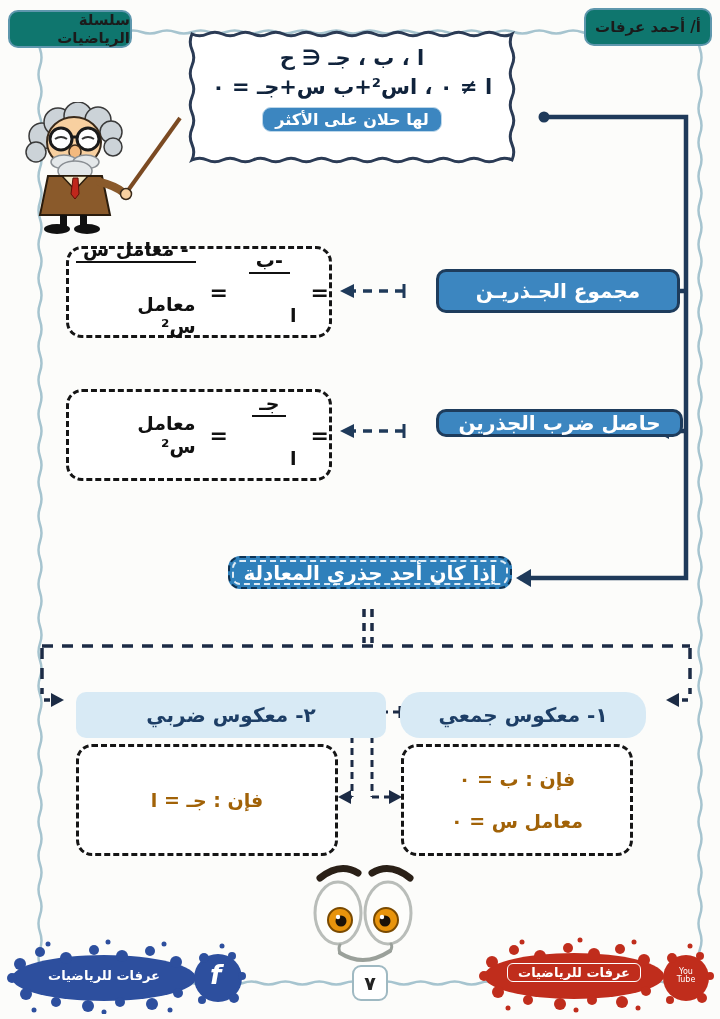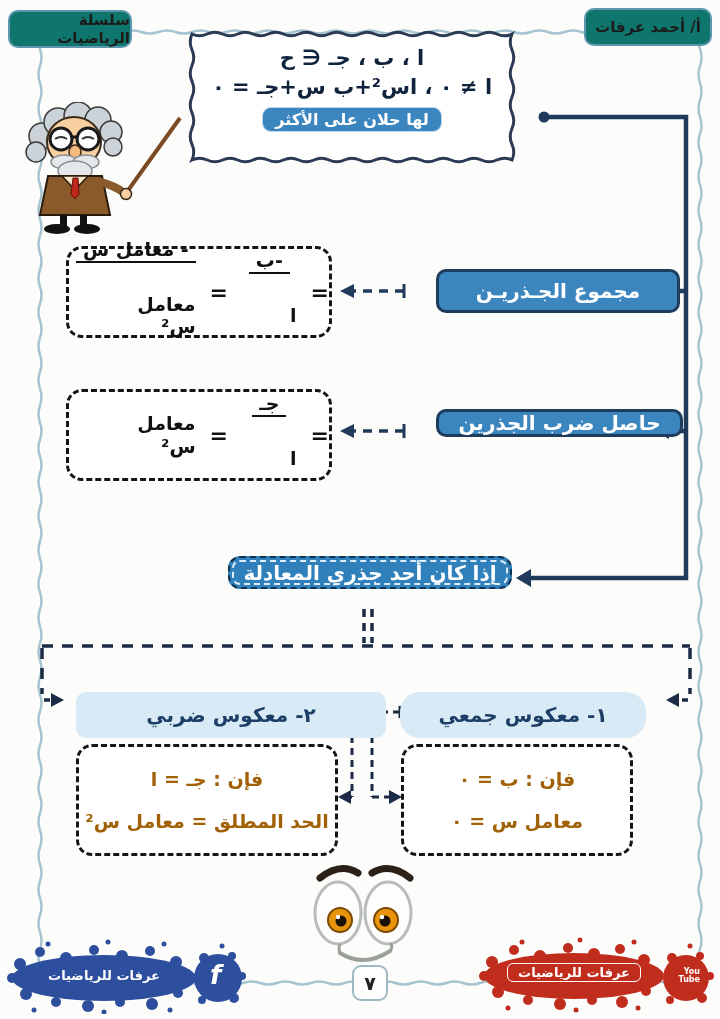--- a/index.html
+++ b/index.html
@@ -59,21 +59,21 @@
     height:100%;color:#a16207;font-size:19px;font-weight:700;text-align:left;
   }
   .splat-label{
     position:absolute;color:#fff;font-size:13px;font-weight:700;white-space:nowrap;
   }
   .yt-frame{border:1.5px solid #fff;border-radius:6px;padding:1px 10px;}
   .fb-letter{
     position:absolute;color:#fff;font-size:26px;font-weight:800;font-style:italic;
   }
   .yt-mini{
-    position:absolute;color:#fff;font-weight:700;font-size:8px;line-height:1.05;text-align:right;
+    position:absolute;color:#fff;font-weight:400;font-size:8px;line-height:1.05;text-align:center;
   }
   .page-num{
     background:#fff;border:2px solid #9fb9c2;border-radius:9px;
     display:flex;align-items:center;justify-content:center;
     font-size:19px;font-weight:700;color:#222;
   }
 </style>
 </head>
 <body>
 
@@ -234,21 +234,20 @@
     <div>معامل س = ٠</div>
   </div>
 </div>
 
 <div class="abs layer case-header" style="left:76px;top:692px;width:310px;height:46px;align-items:center;">
   <span>٢- معكوس ضربي</span>
 </div>
 <div class="abs layer dash-box" style="left:76px;top:744px;width:262px;height:112px;">
   <div class="case-lines">
     <div>فإن : جـ = ا</div>
-    <div>الحد المطلق = معامل س²</div>
   </div>
 </div>
 
 <div class="abs layer" style="left:298px;top:858px;width:134px;height:110px;">
   <svg width="134" height="110" viewBox="0 0 134 110">
     <path d="M22 20 Q42 4 60 15" fill="none" stroke="#2a2017" stroke-width="7" stroke-linecap="round"></path>
     <path d="M74 15 Q92 4 112 20" fill="none" stroke="#2a2017" stroke-width="7" stroke-linecap="round"></path>
     <ellipse cx="40" cy="55" rx="23" ry="31" fill="#fdfdfb" stroke="#b9bdb9" stroke-width="3"></ellipse>
     <ellipse cx="90" cy="55" rx="23" ry="31" fill="#fdfdfb" stroke="#b9bdb9" stroke-width="3"></ellipse>
     <circle cx="42" cy="62" r="12" fill="#e8940c" stroke="#7a4a00" stroke-width="2"></circle>

